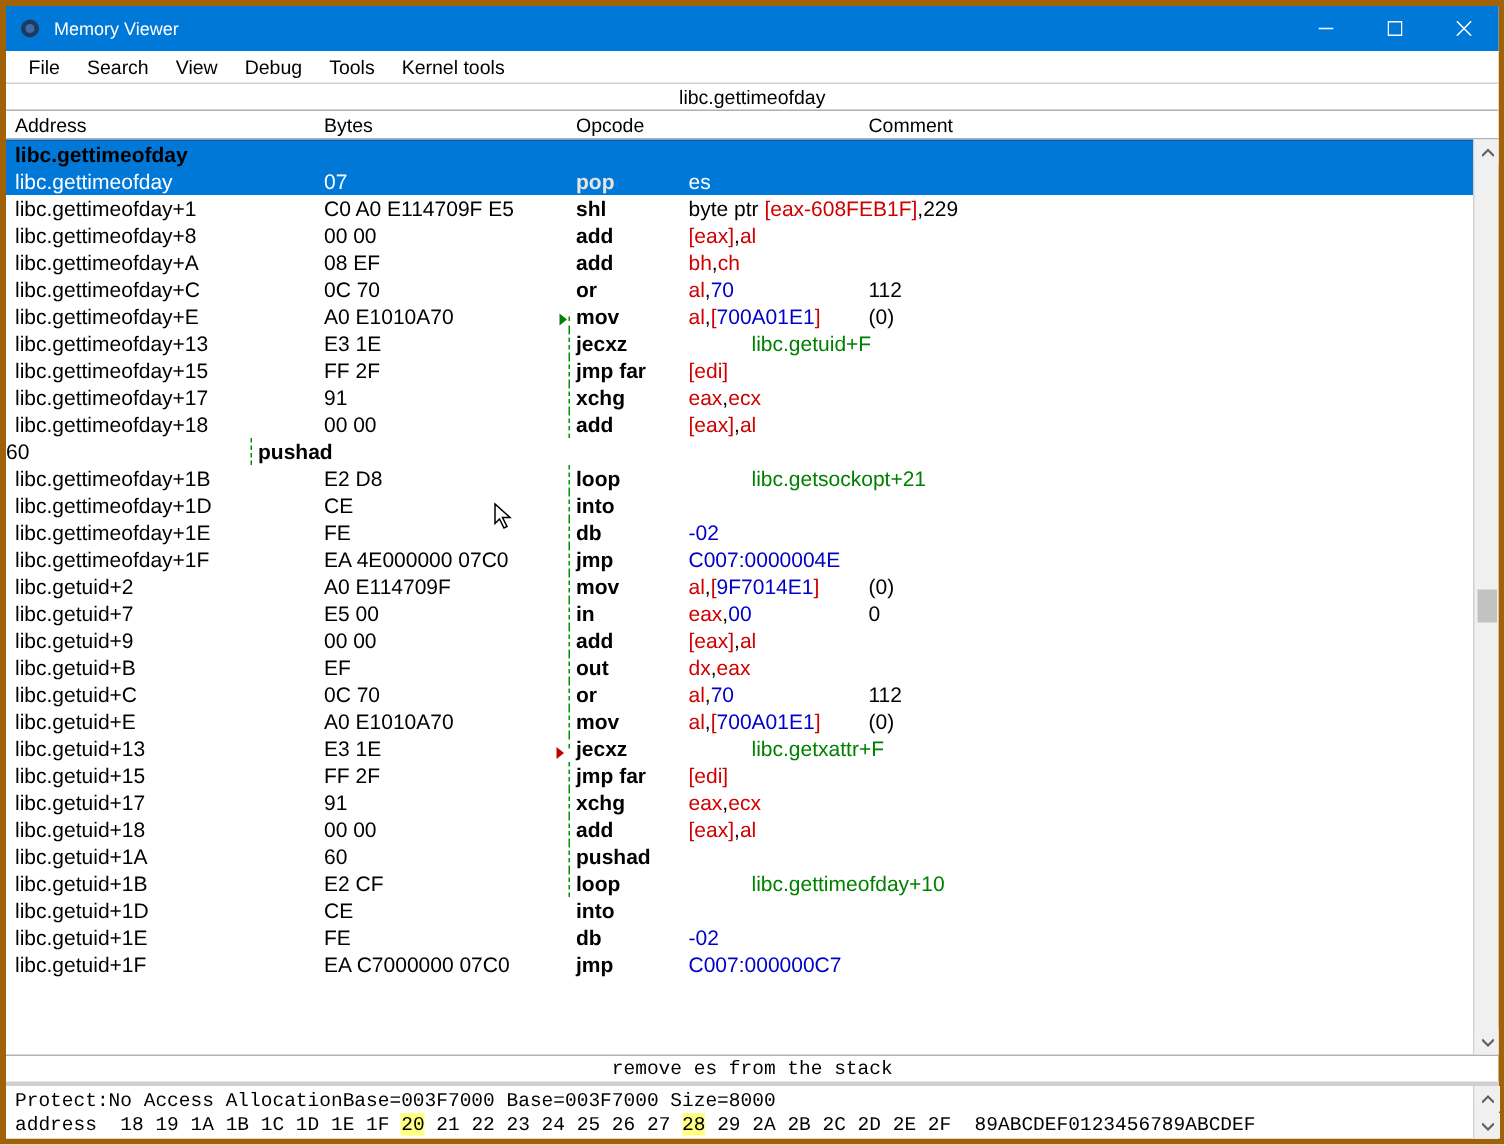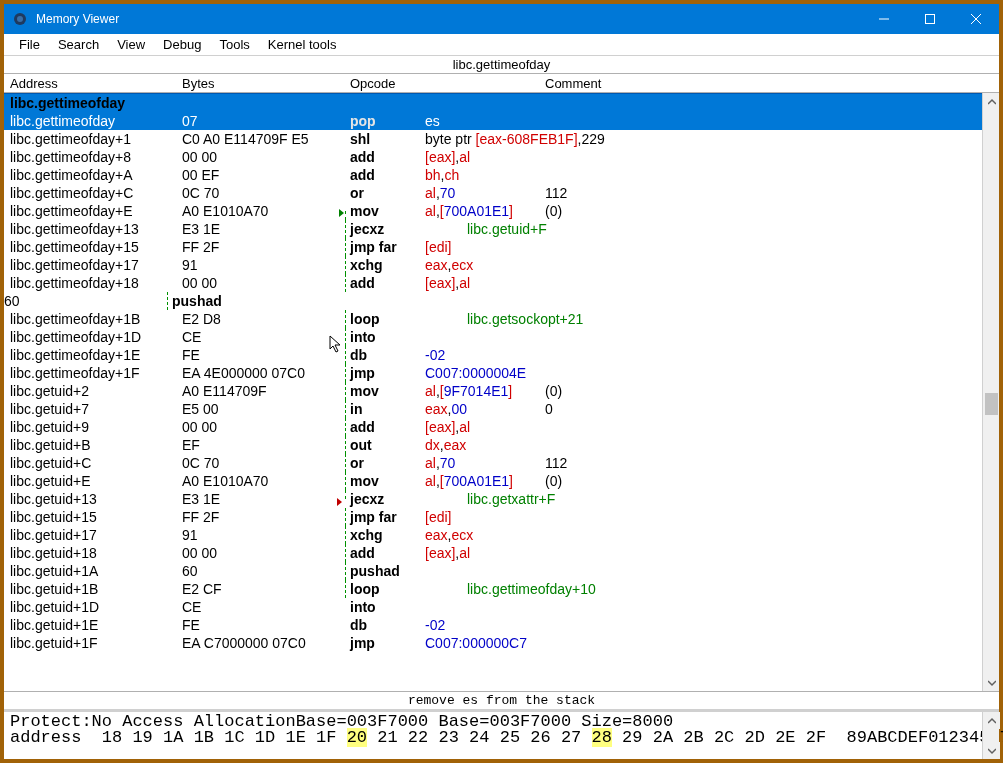--- a/index.html
+++ b/index.html
@@ -67,21 +67,21 @@
   }
 
   .header-row {
     display: flex;
     height: 19px;
     border-bottom: 1px solid #b0b0b0;
     font-size: 13px;
     align-items: center;
     background: #fff;
   }
-  .col-addr   { width: 178px; padding-left: 6px; }
+  .col-addr   { width: 212px; padding-left: 6px; }
   .col-bytes  { width: 145px; }
   .col-jmp    { width: 23px; }
   .col-opcode { width: 75px; }
   .col-operand{ width: 120px; }
   .col-comment{ flex: 1; }
   .col-scroll { width: 17px; }
 
   .disasm-area {
     flex: 1;
     display: flex;
@@ -188,23 +188,23 @@
     height: 18px;
     border-top: 1px solid #b0b0b0;
     font-family: "Courier New", monospace;
     font-size: 13px;
     text-align: center;
     line-height: 18px;
   }
 
   .status-panel {
     border-top: 3px solid #d0d0d0;
-    padding: 2px 6px 13px 6px;
+    padding: 2px 6px 1px 6px;
     font-family: "Courier New", monospace;
-    font-size: 17px;
+    font-size: 13px;
     line-height: 16px;
     background: #fff;
     position: relative;
   }
   .status-panel .hex-row { white-space: pre; }
   .status-panel .hl-yellow { background: #ffff80; }
   .status-panel .sb-vert {
     position: absolute;
     right: 0; top: 0; bottom: 0;
     width: 17px;
@@ -301,21 +301,21 @@
         <div class="row">
           <div class="col-addr">libc.gettimeofday+8</div>
           <div class="col-bytes">00 00</div>
           <div class="jmp-cell"></div>
           <div class="col-opcode"><span class="opcode">add</span></div>
           <div class="col-operand"><span class="op-punct">[</span><span class="op-reg">eax</span><span class="op-punct">]</span><span class="op-text">,</span><span class="op-reg">al</span></div>
           <div class="col-comment"></div>
         </div>
         <div class="row">
           <div class="col-addr">libc.gettimeofday+A</div>
-          <div class="col-bytes">00 EF</div>
+          <div class="col-bytes">08 EF</div>
           <div class="jmp-cell"></div>
           <div class="col-opcode"><span class="opcode">add</span></div>
           <div class="col-operand"><span class="op-reg">bh</span><span class="op-text">,</span><span class="op-reg">ch</span></div>
           <div class="col-comment"></div>
         </div>
         <div class="row">
           <div class="col-addr">libc.gettimeofday+C</div>
           <div class="col-bytes">0C 70</div>
           <div class="jmp-cell"></div>
           <div class="col-opcode"><span class="opcode">or</span></div>

